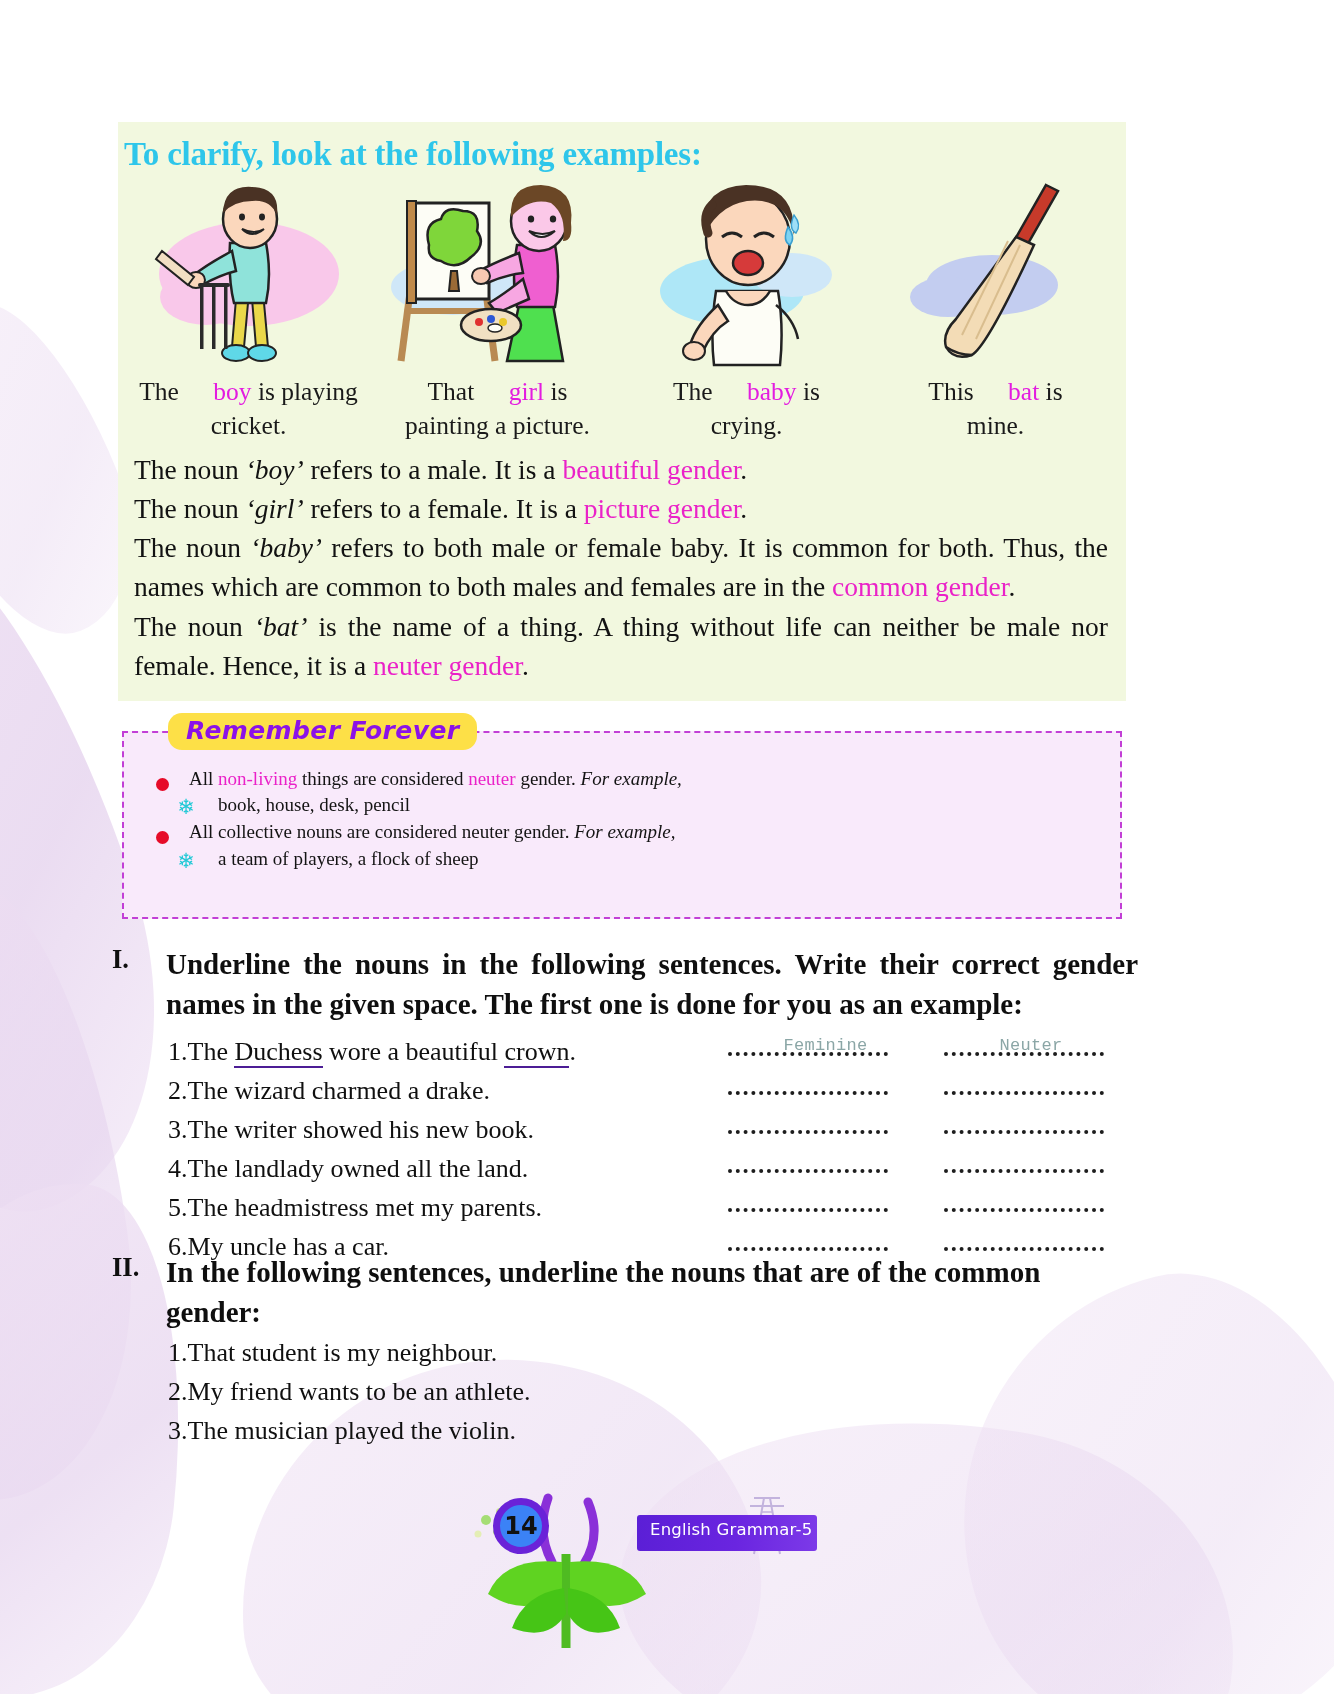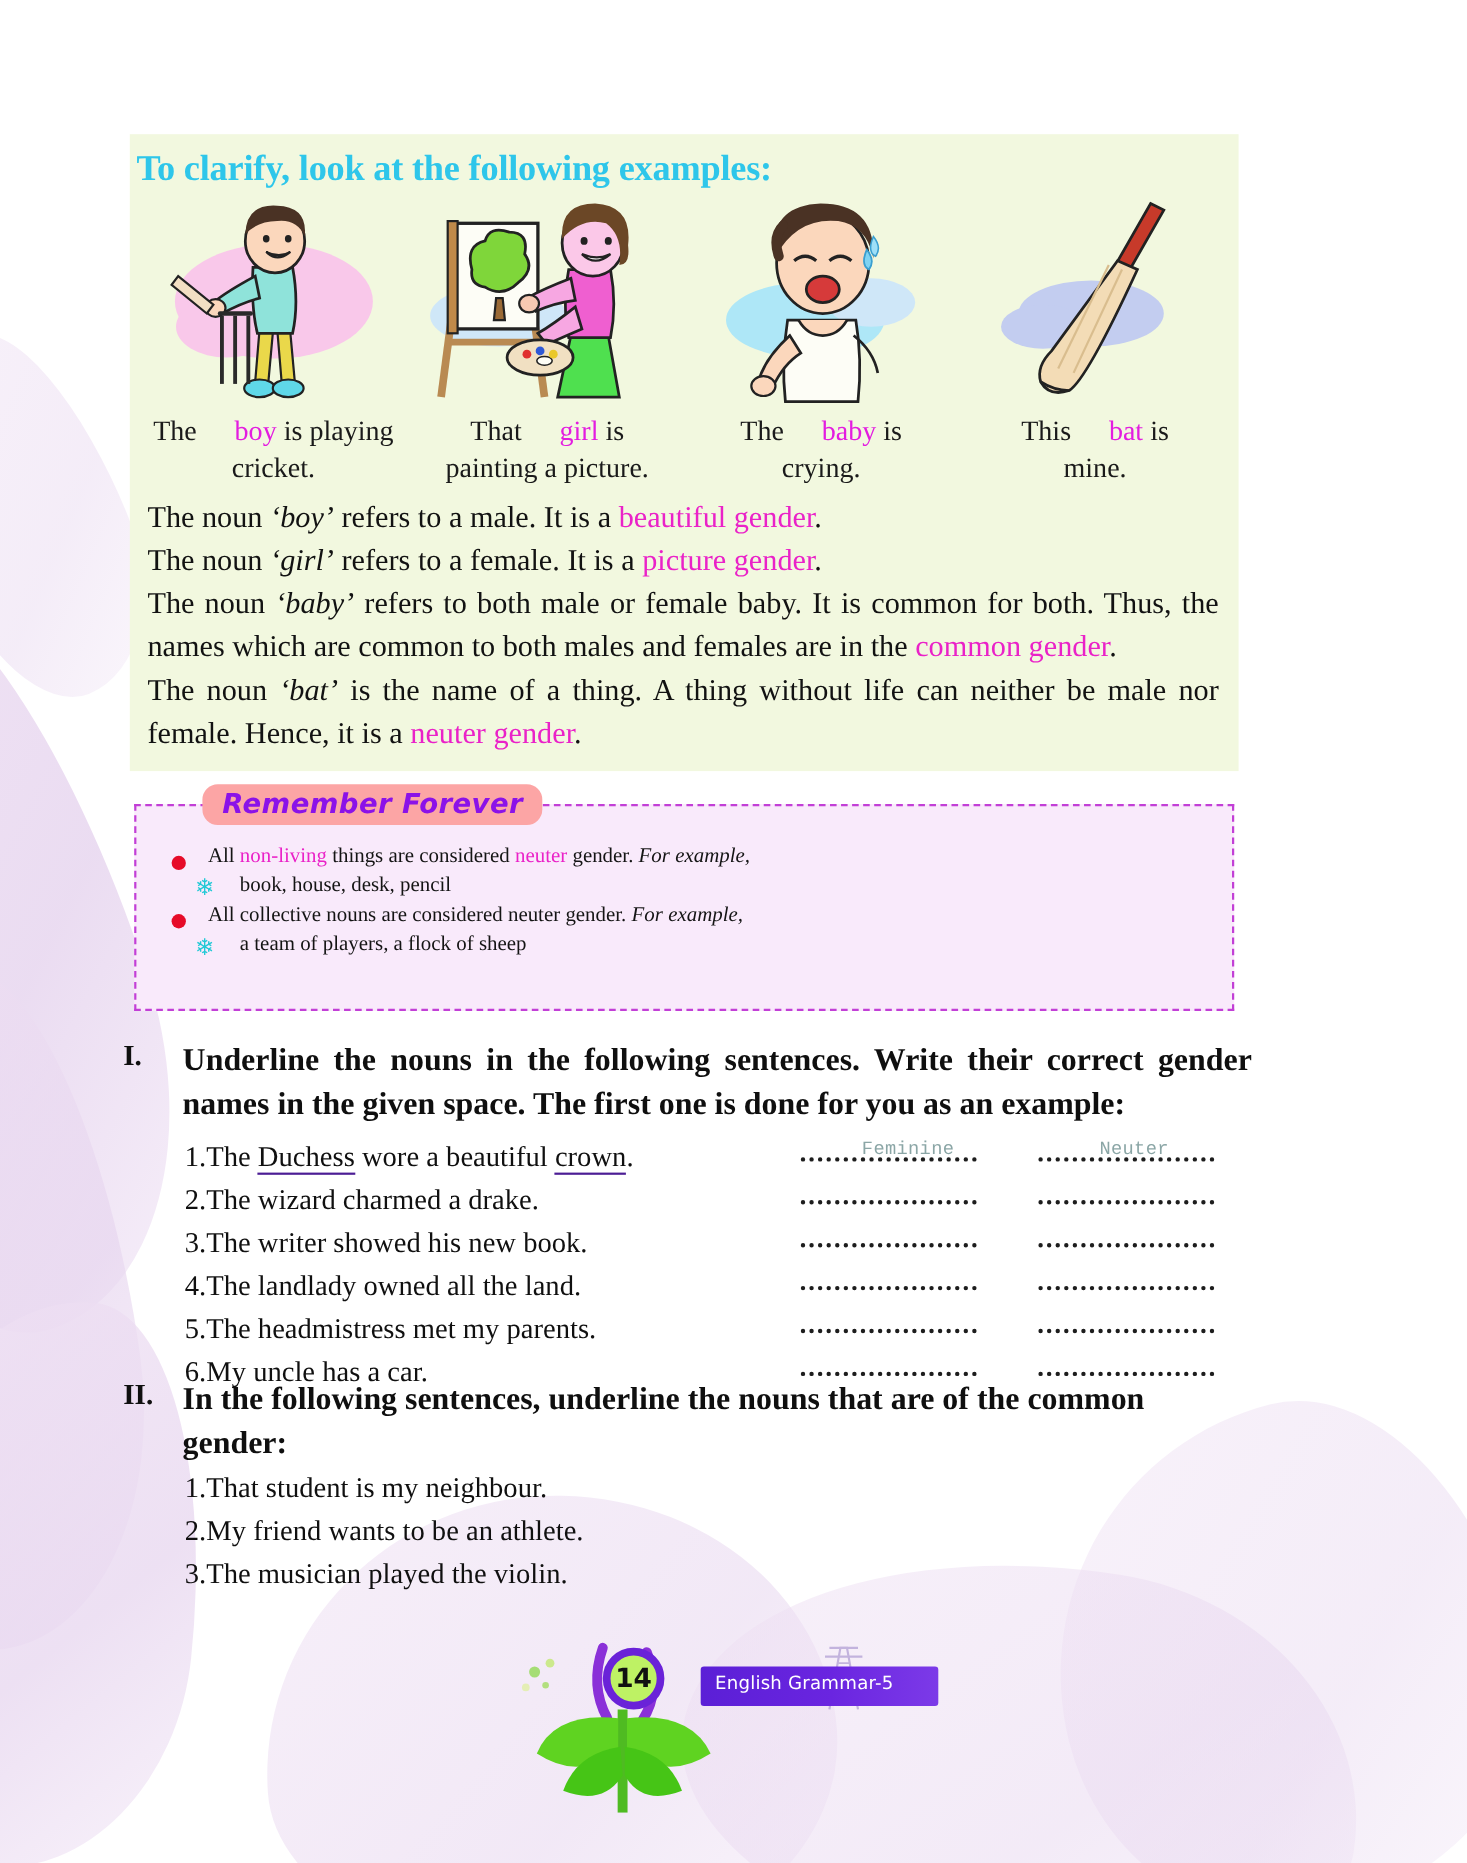--- a/index.html
+++ b/index.html
@@ -75,22 +75,22 @@
   
   .remember {
     position:absolute;
     left:122px; top:731px;
     width:1000px; height:188px;
     background:#f9eafb;
     border:2px dashed #c23fd6;
   }
   .remember-tab {
     position:absolute;
-    left:60px; top:-20px;
-    background:#fca5a5;
+    left:44px; top:-20px;
+    background:#fde047;
     border-radius:14px;
     padding:3px 18px 5px 18px;
   }
   .remember-tab span {
     font-family:"DejaVu Sans", sans-serif;
     font-weight:bold;
     font-style:italic;
     font-size:25px;
     color:#8b12e8;
     letter-spacing:.4px;
@@ -142,33 +142,33 @@
     letter-spacing:.3px;
     margin-left:34px;
   }
   .q-list-plain { list-style:none; margin:6px 0 0 0; padding:0; }
   .q-item-plain { display:flex; align-items:baseline; font-size:26px; height:39px; color:#101010;}
 
   
   .footer { position:absolute; left:0; top:1430px; width:1334px; height:190px; z-index:3; }
   .footer-banner {
     position:absolute; left:637px; top:85px;
-    width:216px; height:36px;
+    width:180px; height:36px;
     background:linear-gradient(90deg,#5b1fd6 0%, #6a25e0 55%, #7c3ae8 100%);
     border-radius:3px;
   }
   .footer-banner span {
     position:absolute; left:13px; top:5px;
     font-family:"DejaVu Sans", sans-serif;
     font-size:16.5px; color:#ffffff; letter-spacing:.2px;
   }
   .page-circle {
-    position:absolute; left:548px; top:68px;
+    position:absolute; left:493px; top:68px;
     width:56px; height:56px; border-radius:50%;
-    background:#bef264; border:7px solid #6a22d8;
+    background:#3b82f6; border:7px solid #6a22d8;
     display:flex; align-items:center; justify-content:center;
     z-index:5;
   }
   .page-circle span {
     font-family:"DejaVu Sans", sans-serif;
     font-weight:bold; font-size:24px; color:#111;
     margin-top:-1px;
   }
   .tower { position:absolute; left:732px; top:58px; opacity:.55;}
 </style>

